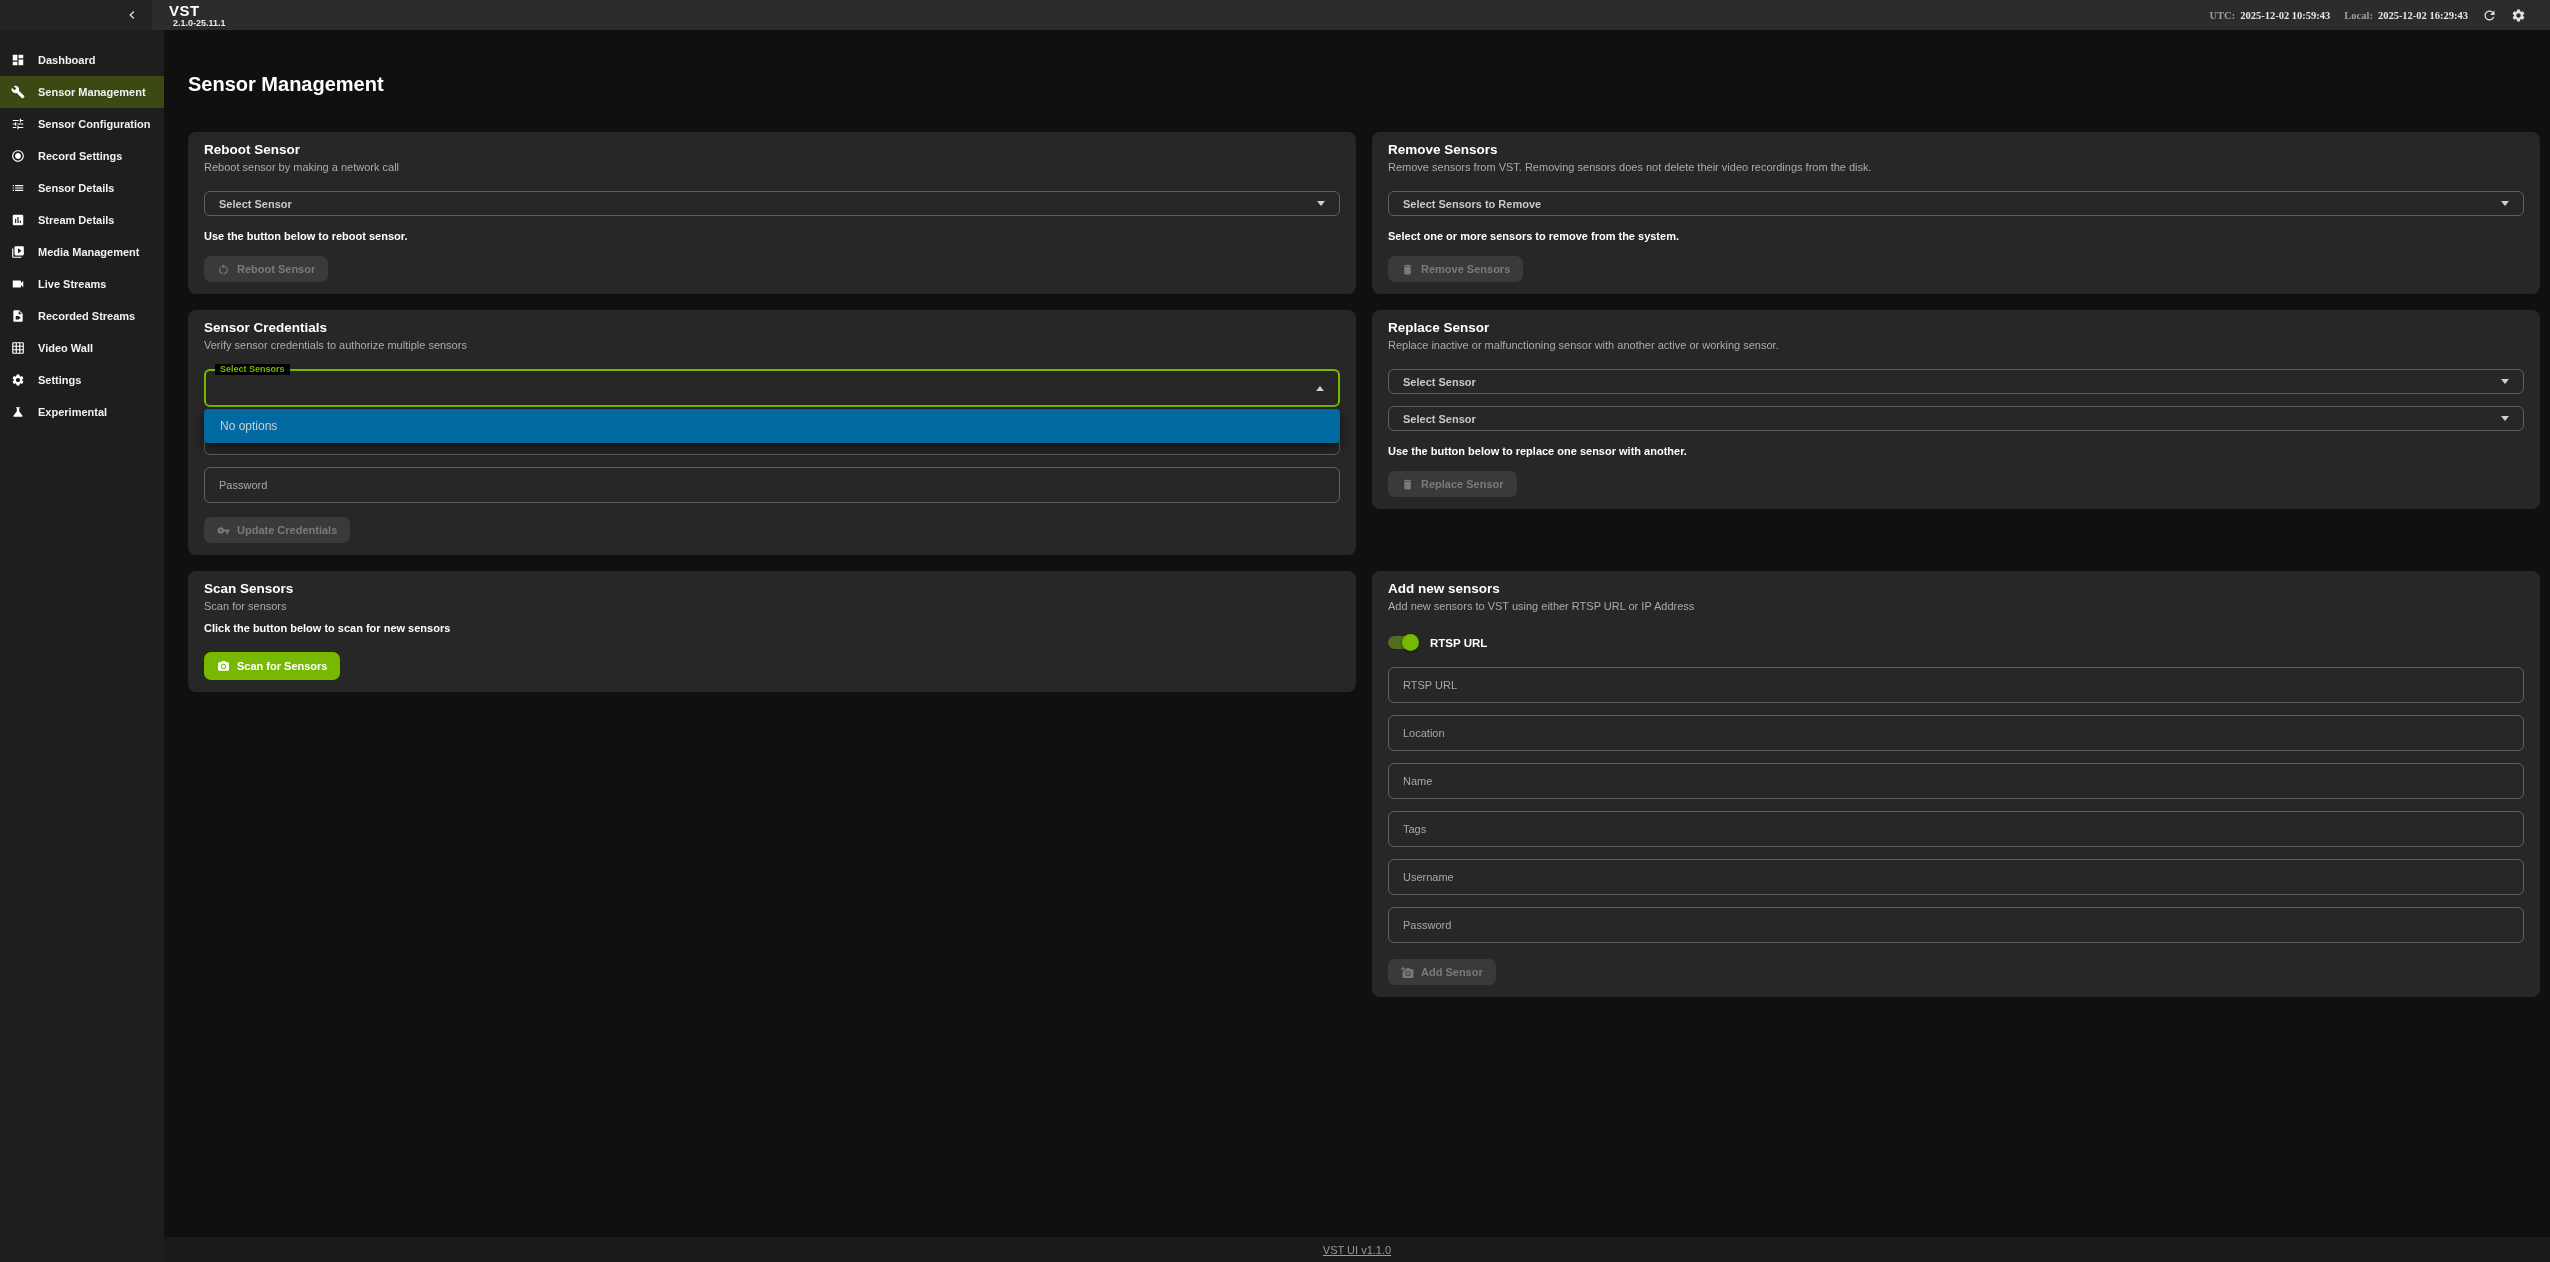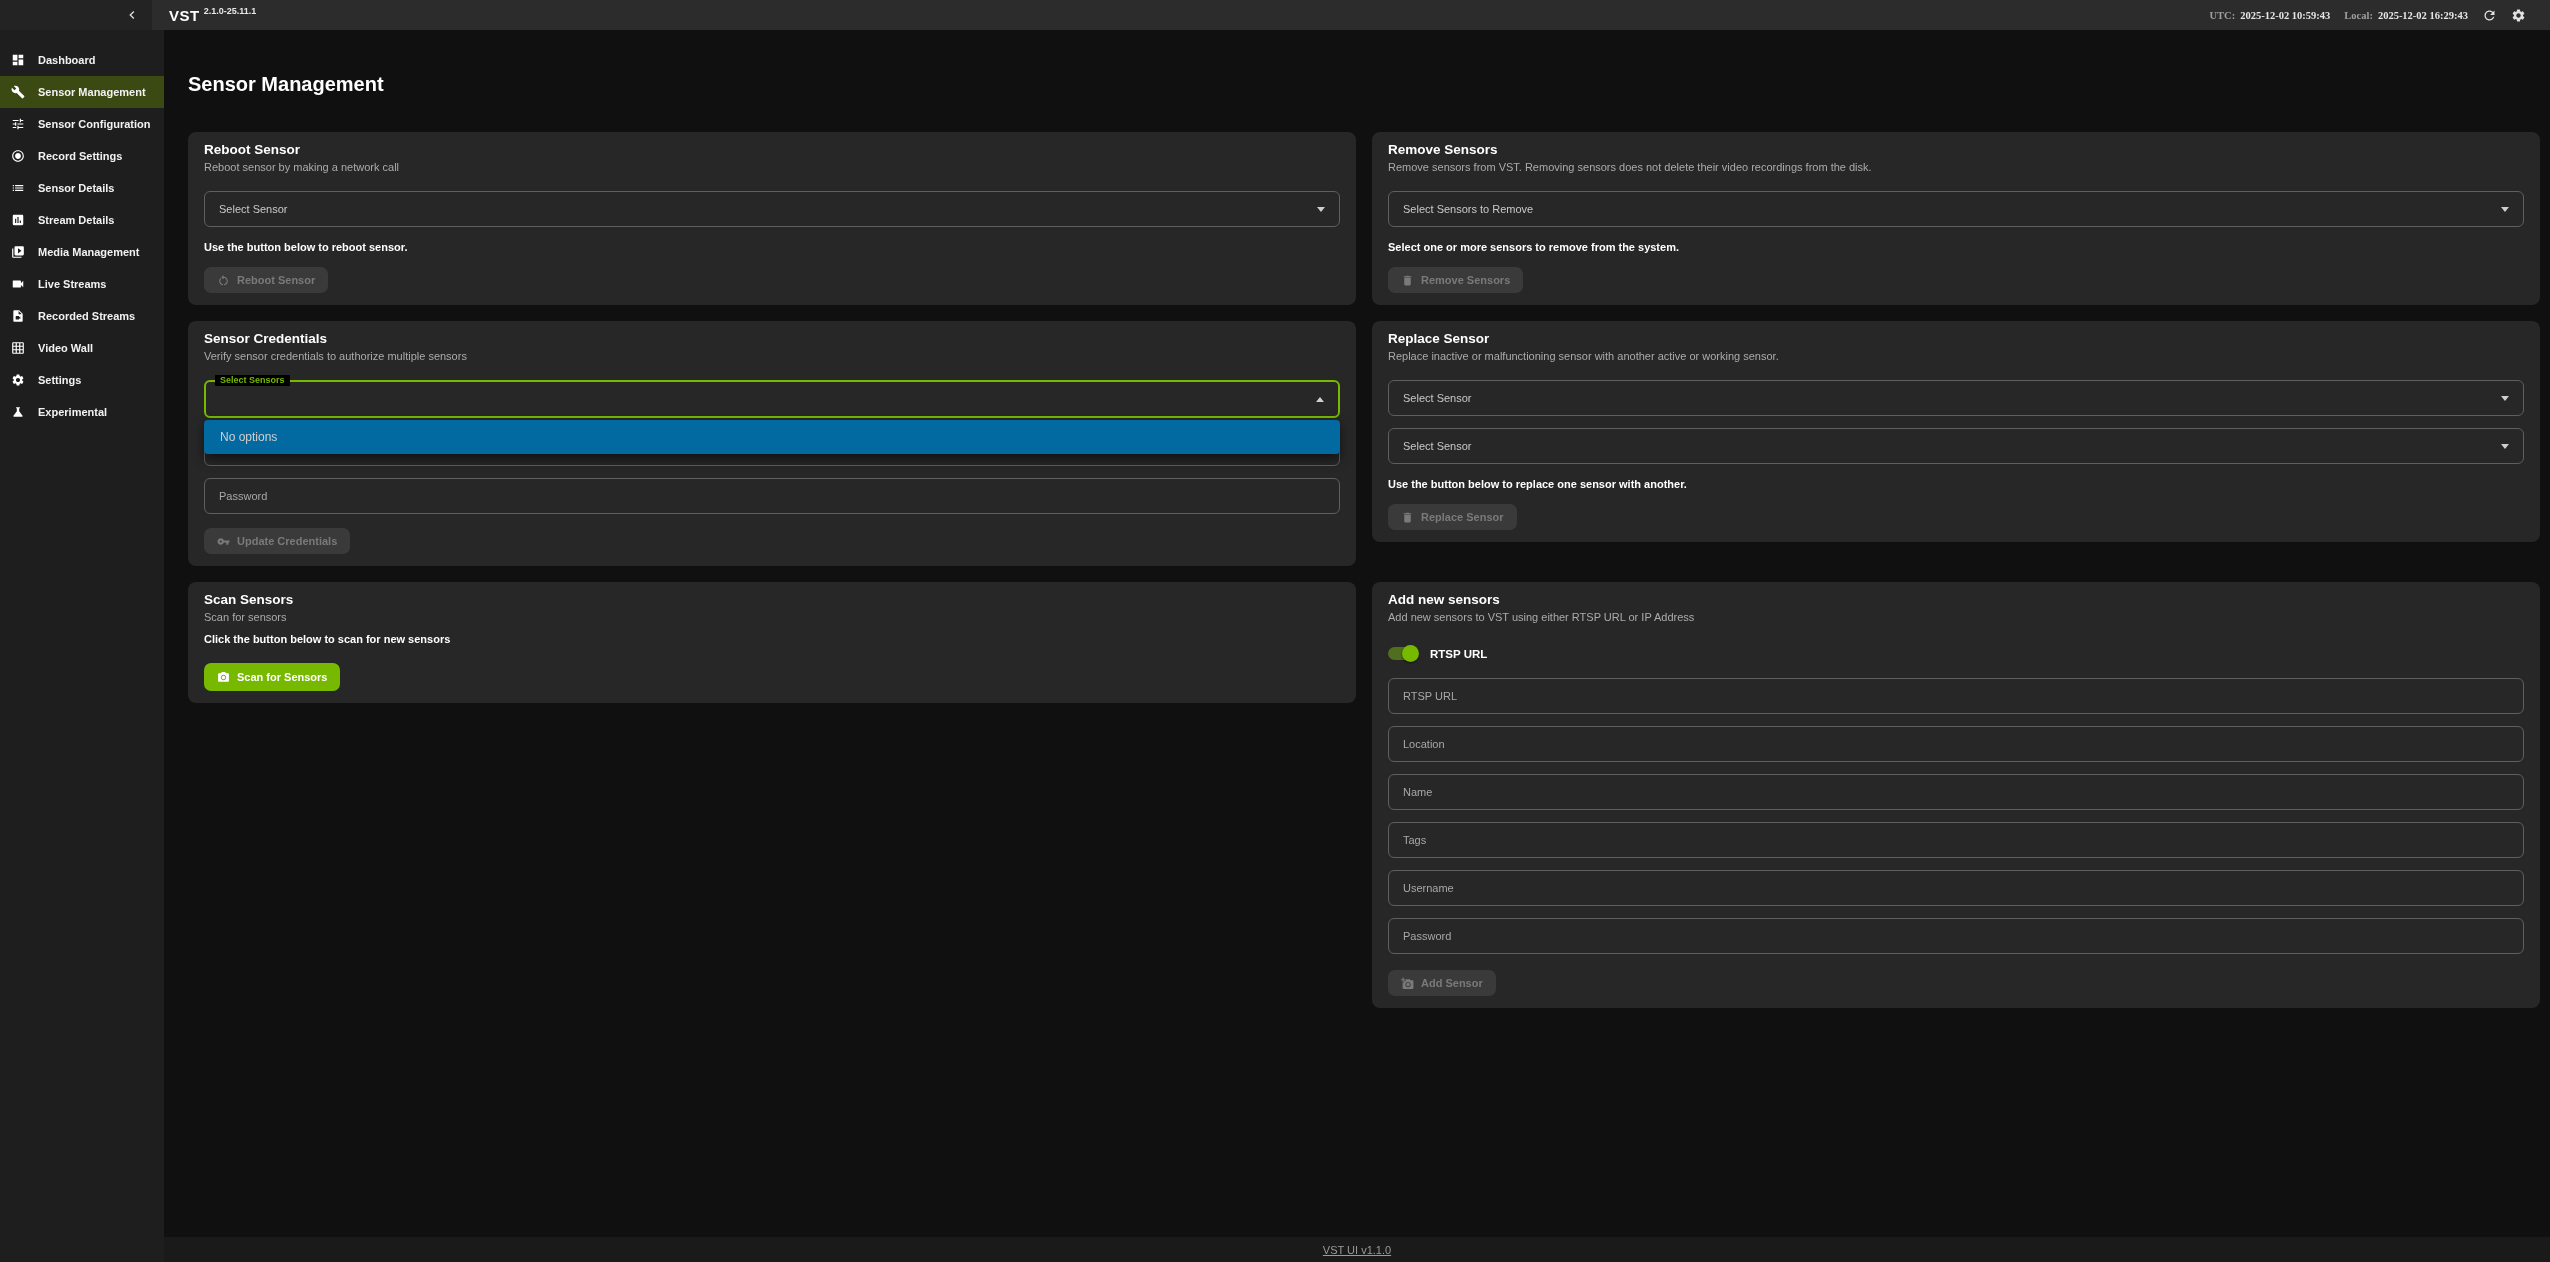--- a/index.html
+++ b/index.html
@@ -9,21 +9,21 @@
     background:#101010; color:#fff;
     font-family:"Liberation Sans", sans-serif;
   }
   .app { width:100%; height:100%; display:flex; flex-direction:column; }
 
   
   .topbar { height:30px; background:#2c2c2c; display:flex; align-items:center; flex-shrink:0; }
   .topbar-left { width:152px; height:100%; background:#232323; display:flex; align-items:center; justify-content:flex-end; padding-right:12px; flex-shrink:0; }
   .collapse-btn { display:flex; align-items:center; cursor:pointer; color:#e0e0e0; }
   .collapse-btn svg { width:16px; height:16px; fill:#e0e0e0; }
-  .logo-area { margin-left:17px; display:flex; align-items:flex-start; }
+  .logo-area { margin-left:17px; display:flex; align-items:flex-start;flex-direction:column; }
   .logo { font-weight:bold; font-size:15px; letter-spacing:.5px; color:#fff; }
   .version { font-size:9px; font-weight:bold; color:#e8e8e8; margin-left:4px; transform:translateY(-1px); display:inline-block; }
   .topbar-right { margin-left:auto; display:flex; align-items:center; padding-right:24px; font-size:10.5px;font-family:Liberation Serif, serif; }
   .time-label { color:#9f9f9f; font-weight:bold; margin-left:14px; }
   .time-value { color:#e6e6e6; font-weight:bold; margin-left:5px; }
   .icon-btn { display:flex; align-items:center; justify-content:center; margin-left:14px; cursor:pointer; }
   .icon-btn svg { width:15px; height:15px; fill:#e0e0e0; }
 
   
   .body { flex:1; display:flex; min-height:0; }
@@ -36,21 +36,21 @@
   main { flex:1; display:flex; flex-direction:column; background:#101010; min-width:0; }
   .page-title { font-size:20px; font-weight:bold; margin:42px 0 0 24px; line-height:24px; }
 
   .grid { display:grid; grid-template-columns:1fr 1fr; column-gap:16px; row-gap:16px; align-items:start; margin:36px 10px 0 24px; }
 
   
   .card { background:#272727; border-radius:8px; padding:10px 16px 12px; }
   .card-title { font-size:13.5px; font-weight:bold; margin:0 0 4px; line-height:15px; }
   .card-sub { font-size:11px; color:#ababab; margin:0; line-height:12px; }
 
-  .select { height:36px; border:1px solid #5f5f5f; border-radius:6px; display:flex; align-items:center; justify-content:space-between; padding:0 14px; margin-top:18px; cursor:pointer; }
+  .select { height:25px; border:1px solid #5f5f5f; border-radius:6px; display:flex; align-items:center; justify-content:space-between; padding:0 14px; margin-top:18px; cursor:pointer;font-weight:bold; }
   .select-value { font-size:11px; color:#c9c9c9; }
   .caret-down { width:0; height:0; border-left:4px solid transparent; border-right:4px solid transparent; border-top:5px solid #cfcfcf; }
   .caret-up { width:0; height:0; border-left:4px solid transparent; border-right:4px solid transparent; border-bottom:5px solid #cfcfcf; }
 
   .helper { font-size:11px; font-weight:bold; margin:14px 0 0; line-height:12px; color:#fff; }
 
   .btn { display:inline-flex; align-items:center; gap:7px; height:26px; padding:0 13px; border-radius:7px; border:none; font-size:11px; font-weight:bold; margin-top:14px; font-family:inherit; }
   .btn svg { width:13px; height:13px; fill:currentColor; }
   .btn.disabled { background:#3a3a3a; color:#7a7a7a; cursor:default; }
   .btn.primary { background:var(--accent,#76b900); color:#fff; cursor:pointer; height:28px; }

